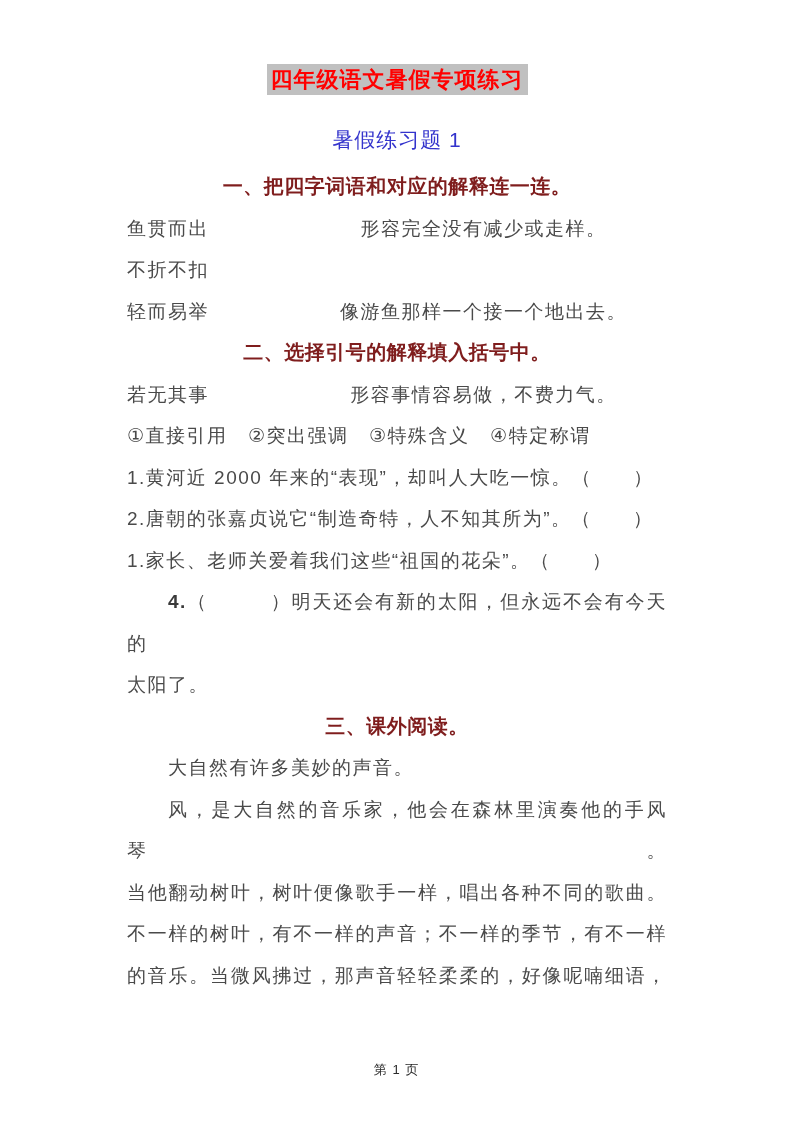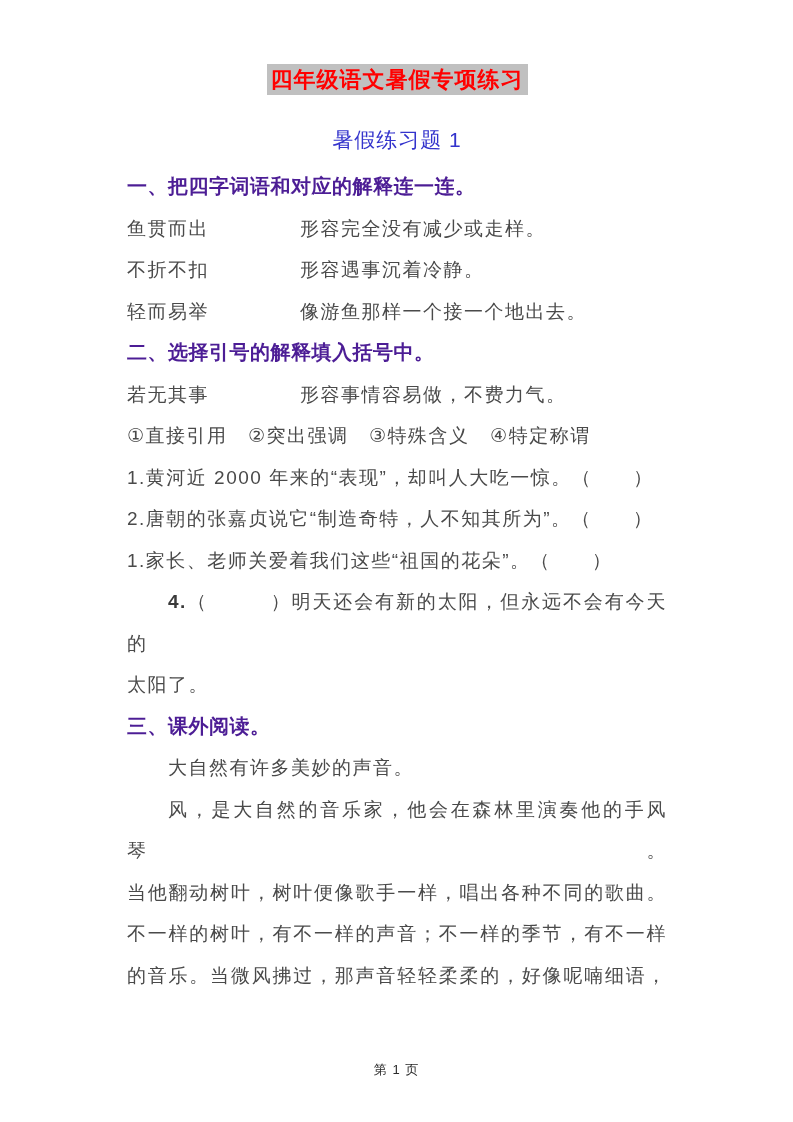--- a/index.html
+++ b/index.html
@@ -12,28 +12,28 @@
   .title-row { margin-top:64px; text-align:center; line-height:31px; }
   .doc-title {
     display:inline-block; background:#C0C0C0; color:#FF0000;
     font-size:22px; font-weight:bold; letter-spacing:1px; padding:0 4px;
   }
   .subtitle-row { margin-top:28px; text-align:center; line-height:30px; }
   .doc-subtitle { color:#3333CC; font-size:21px; letter-spacing:1px; }
 
   .content { margin-top:9px; color:#4a4a4a; font-size:19px; letter-spacing:1.5px; }
   .line { line-height:41.5px; min-height:41.5px; }
-  .heading { color:#4c1d95; font-weight:bold; font-size:20px; letter-spacing:0.5px; }
+  .heading { color:#7f1d1d; font-weight:bold; font-size:20px; letter-spacing:0.5px;text-align:center; }
   .indent { text-indent:41px; }
   .fill { text-align:justify; text-align-last:justify; }
   .center { text-align:center; text-indent:0; }
 
   .pair-row { display:flex; }
   .pair-word { flex:0 0 173px; }
-  .pair-meaning { flex:1; }
+  .pair-meaning { flex:1;text-align:center; }
 
   .num { font-weight:bold; color:#3a3a3a; }
 
   .footer {
     position:absolute; left:0; right:0; top:1060px; text-align:center;
     font-size:13px; color:#2b2b2b; letter-spacing:1px; line-height:20px;
   }
 </style>
 </head>
 <body>
@@ -52,21 +52,20 @@
     <div class="content">
 
       <div class="line heading">一、把四字词语和对应的解释连一连。</div>
 
       <div class="line pair-row">
         <span class="pair-word">鱼贯而出</span>
         <span class="pair-meaning">形容完全没有减少或走样。</span>
       </div>
       <div class="line pair-row">
         <span class="pair-word">不折不扣</span>
-        <span class="pair-meaning">形容遇事沉着冷静。</span>
       </div>
       <div class="line pair-row">
         <span class="pair-word">轻而易举</span>
         <span class="pair-meaning">像游鱼那样一个接一个地出去。</span>
       </div>
       <div class="line heading">二、选择引号的解释填入括号中。</div>
 
       <div class="line pair-row">
         <span class="pair-word">若无其事</span>
         <span class="pair-meaning">形容事情容易做，不费力气。</span>

